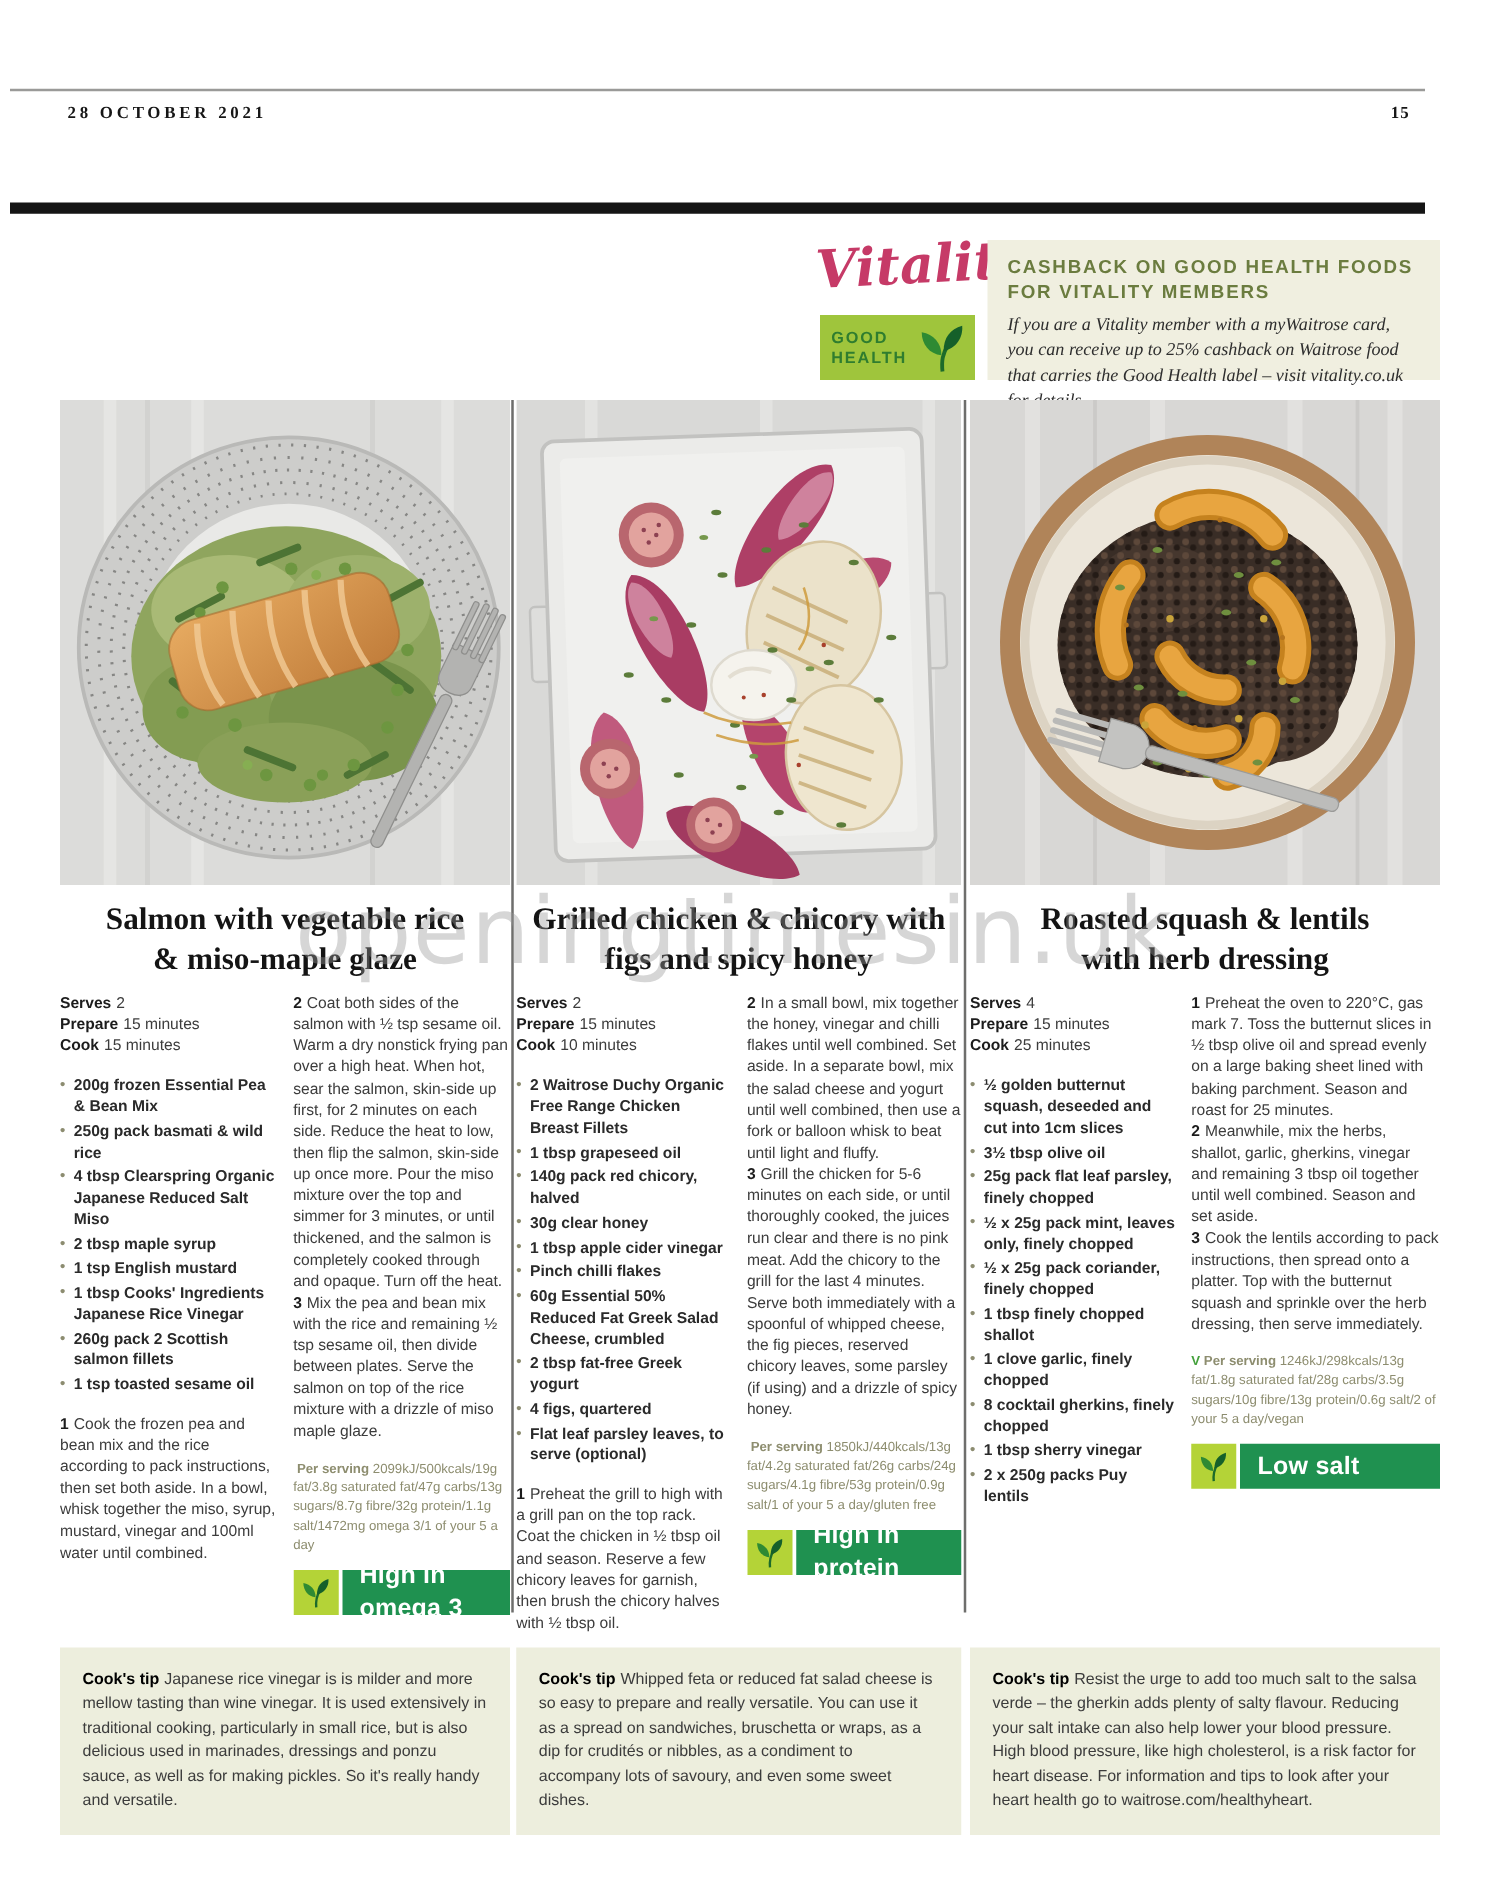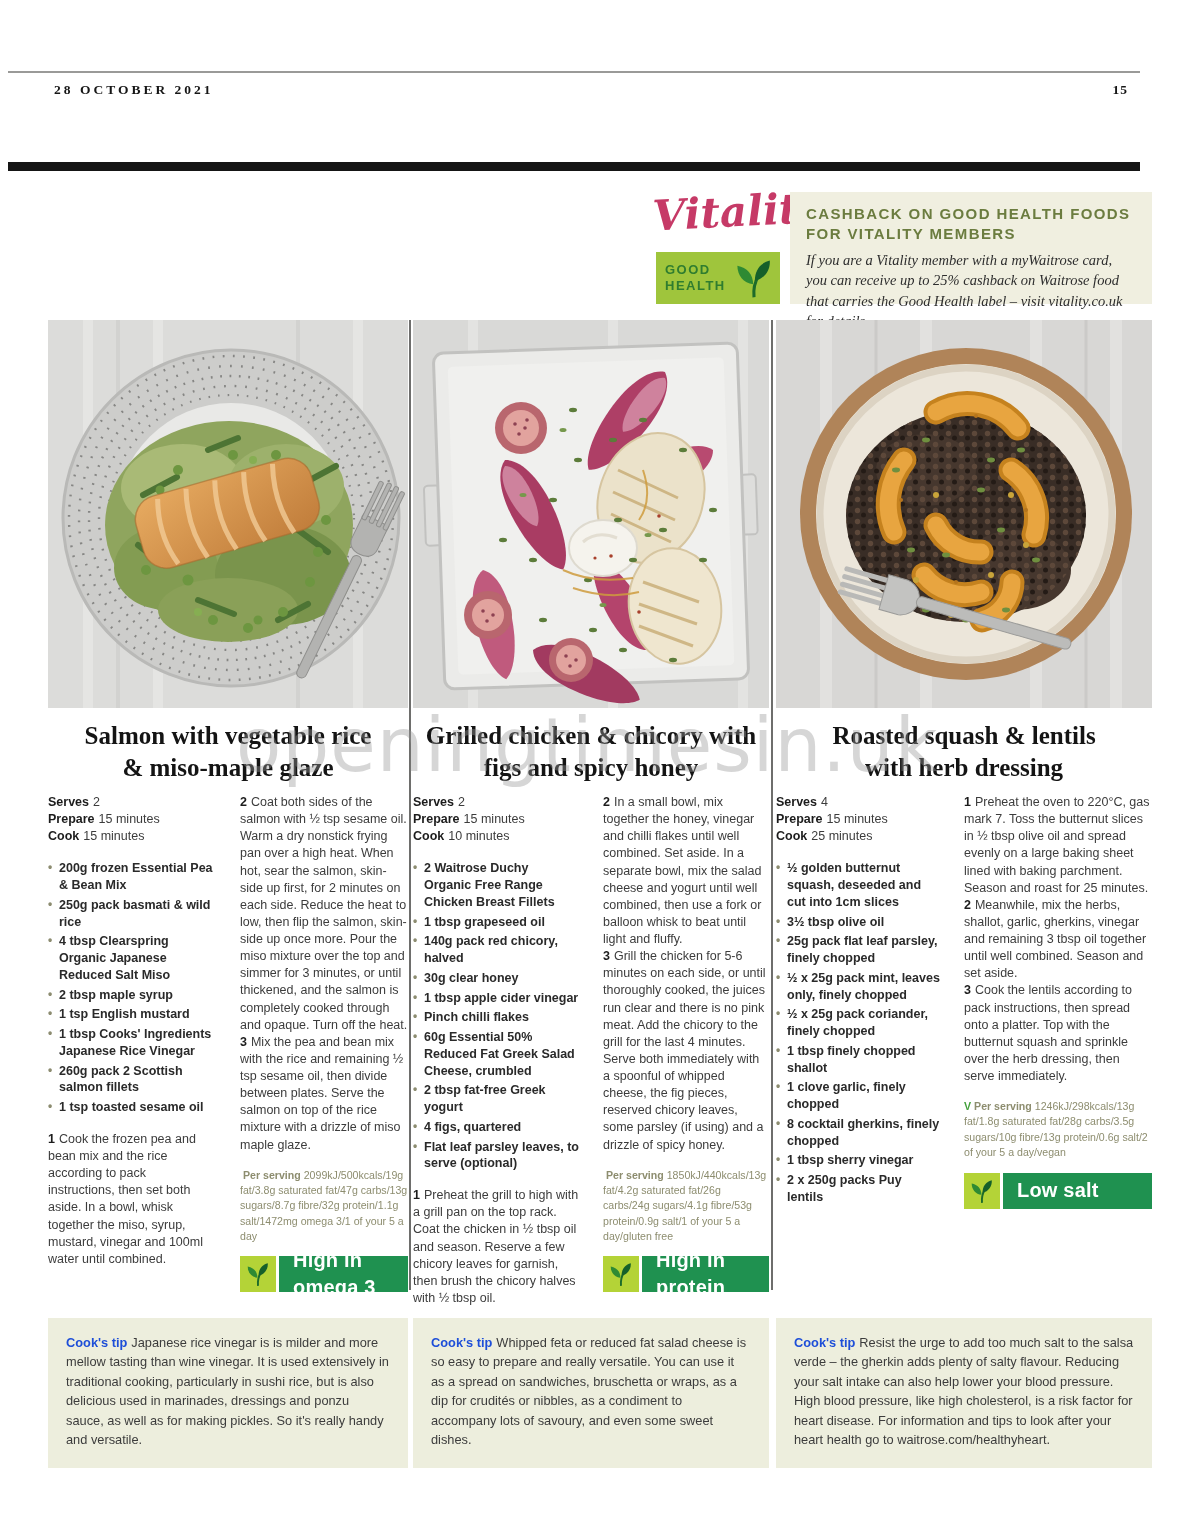--- a/index.html
+++ b/index.html
@@ -34,21 +34,21 @@
   .col-c{left:776px;width:376px;}
   .vdiv{position:absolute;top:320px;width:1.5px;height:970px;background:#6e6e6c;}
   .vdiv-1{left:409px;} .vdiv-2{left:771px;}
 
   .photo{height:388px;overflow:hidden;}
   .photo svg{display:block;}
 
   .title{font-family:"Liberation Serif",serif;font-size:25px;font-weight:600;color:#141414;
          text-align:center;line-height:1.28;margin:12px 0 10px;}
 
-  .recipe-body{display:grid;grid-template-columns:1fr 1fr;column-gap:24px;
+  .recipe-body{display:grid;grid-template-columns:1fr 1fr;column-gap:13px;
                font-size:12.5px;line-height:1.37;color:#3c3c3c;}
   .cols-narrow{grid-template-columns:164px 1fr;}
   .meta{margin:0;}
   .meta b{color:#1c1c1c;margin-right:4px;}
   .ingredients{list-style:none;margin:15px 0 0;padding:0;font-weight:bold;color:#2a2a2a;line-height:1.34;}
   .ingredients li{position:relative;padding-left:11px;margin:0 0 3px;}
   .ingredients li::before{content:"\2022";position:absolute;left:0;top:-1px;color:#8c8c70;font-size:12px;}
   .steps{margin-top:15px;}
   .subcol-right .steps{margin-top:0;}
   .step{margin:0;}
@@ -58,21 +58,21 @@
   .per-serving .ps-lead{margin-right:3px;}
   .badge-row{display:flex;margin-top:12px;height:36px;}
   .leaf-box{width:36px;height:36px;background:#b4d337;flex:none;display:flex;
             align-items:center;justify-content:center;}
   .badge-bar{flex:1;margin-left:3px;background:#1f9150;color:#ffffff;font-weight:bold;
              font-size:20px;display:flex;align-items:center;padding-left:14px;letter-spacing:.2px;}
 
   
   .tip{position:absolute;top:1318px;background:#edeedd;padding:15px 18px 18px;box-sizing:border-box;
        font-size:12.8px;line-height:1.52;color:#3c3c3c;}
-  .tip b{color:#1d4ed8;margin-right:4px;}
+  .tip b{color:#000000;margin-right:4px;}
   .tip-a{left:48px;width:360px;} .tip-b{left:413px;width:356px;} .tip-c{left:776px;width:376px;}
 
   
   .watermark{position:absolute;left:236px;top:702px;font-family:"DejaVu Sans",sans-serif;
       font-size:74px;color:#9a9a9a;opacity:.4;letter-spacing:1px;pointer-events:none;z-index:5;}
 
   .hidden-defs{position:absolute;width:0;height:0;overflow:hidden;}
 </style>
 </head>
 <body>
@@ -501,21 +501,21 @@
                 <use href="#sprout"></use>
               </svg>
             </span>
           <span class="badge-bar">Low salt</span>
         </div>
       </div>
     </div>
   </section>
 
   <div class="tip tip-a">
-    <b>Cook's tip</b><span>Japanese rice vinegar is is milder and more mellow tasting than wine vinegar. It is used extensively in traditional cooking, particularly in sushi rice, but is also delicious used in marinades, dressings and ponzu sauce, as well as for making pickles. So it's really handy and versatile.</span>
+    <b>Cook's tip</b><span>Japanese rice vinegar is is milder and more mellow tasting than wine vinegar. It is used extensively in traditional cooking, particularly in small rice, but is also delicious used in marinades, dressings and ponzu sauce, as well as for making pickles. So it's really handy and versatile.</span>
   </div>
   <div class="tip tip-b">
     <b>Cook's tip</b><span>Whipped feta or reduced fat salad cheese is so easy to prepare and really versatile. You can use it as a spread on sandwiches, bruschetta or wraps, as a dip for crudités or nibbles, as a condiment to accompany lots of savoury, and even some sweet dishes.</span>
   </div>
   <div class="tip tip-c">
     <b>Cook's tip</b><span>Resist the urge to add too much salt to the salsa verde – the gherkin adds plenty of salty flavour. Reducing your salt intake can also help lower your blood pressure. High blood pressure, like high cholesterol, is a risk factor for heart disease. For information and tips to look after your heart health go to waitrose.com/healthyheart.</span>
   </div>
 
 </div>
 

